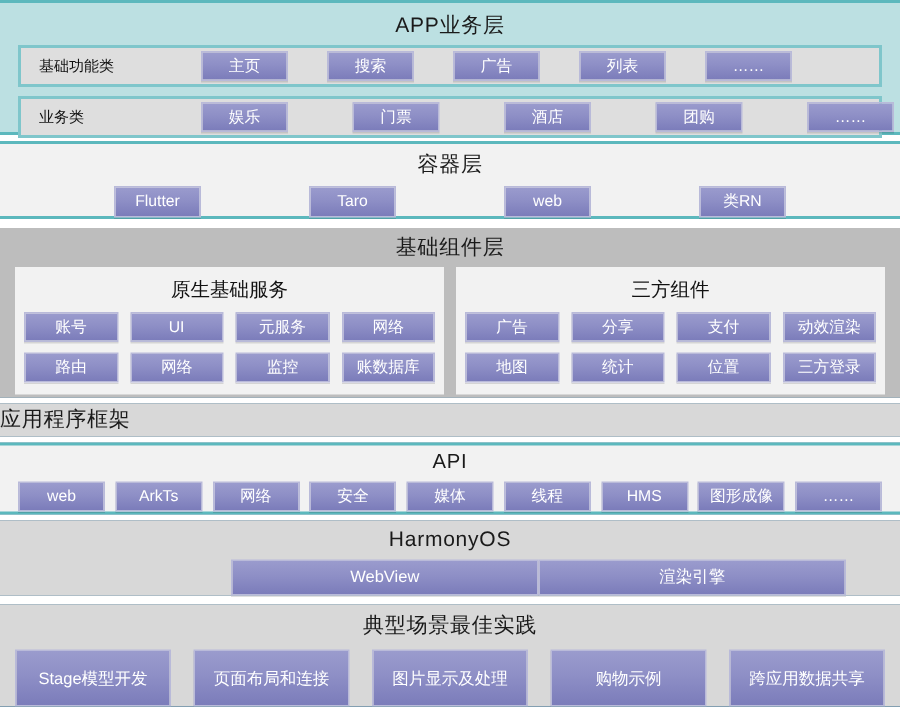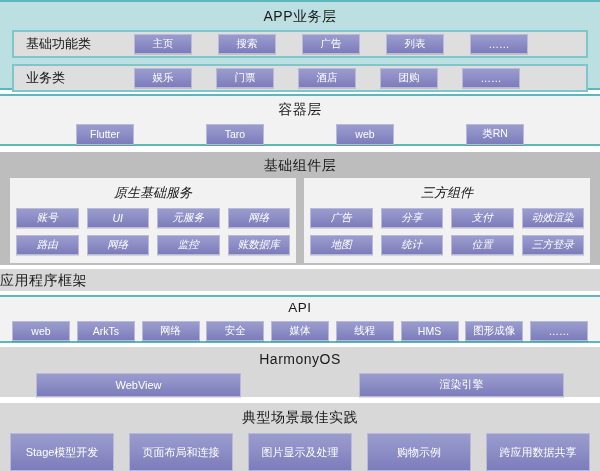--- a/index.html
+++ b/index.html
@@ -63,21 +63,21 @@
     background: #dedede;
     border: 2px solid #7fc6cb;
     display: flex;
     align-items: center;
     height: 28px;
     padding: 0 4px;
   }
   .app-row-label {
     width: 108px;
     flex: 0 0 108px;
-    font-size: 13px;
+    font-size: 10px;
     color: #111;
     padding-left: 8px;
     font-family: "Liberation Serif", "DejaVu Serif", serif;
   }
   .app-row-items {
     display: flex;
     flex: 1;
     align-items: center;
   }
 
@@ -121,21 +121,20 @@
     padding-top: 3px;
   }
   #base-layer .layer-title {
     font-size: 14px; margin: 3px 0 5px 0;
     font-family: "Liberation Serif", "DejaVu Serif", serif;
   }
   .base-cols {
     display: flex;
     gap: 8px;
     padding: 0 10px 8px 10px;
-    font-style: italic;
   }
   .base-panel {
     box-sizing: border-box;
     background: #f2f2f2;
     flex: 1;
     padding: 4px 6px 8px 6px;
   }
   .base-panel-title {
     text-align: center;
     font-size: 13px;
@@ -180,21 +179,21 @@
 
   
   #harmony-layer {
     height: 54px;
     background: #d8d8d8;
     padding-top: 2px;
   }
   #harmony-layer .layer-title { font-size: 14px; margin: 3px 0 0 0; }
   .harmony-items {
     display: flex;
-    justify-content: space-between;
+    justify-content: flex-end;
     padding: 5px 36px 0 36px;
   }
   .harmony-items .chip {
     width: 205px;
     height: 24px;
     font-size: 11px;
   }
 
   
   #practice-layer {
@@ -235,21 +234,21 @@
           <div class="chip wide">广告</div>
           <div class="chip wide">列表</div>
           <div class="chip wide">……</div>
         </div>
       </div>
     </div>
 
     <div class="app-row">
       <div class="app-row-label">业务类</div>
       <div class="app-row-items">
-        <div style="display:flex;gap:24px;">
+        <div style="display:flex;gap:43px;">
           <div class="chip wide">娱乐</div>
           <div class="chip wide">门票</div>
           <div class="chip wide">酒店</div>
           <div class="chip wide">团购</div>
           <div class="chip wide">……</div>
         </div>
       </div>
     </div>
   </section>
 

